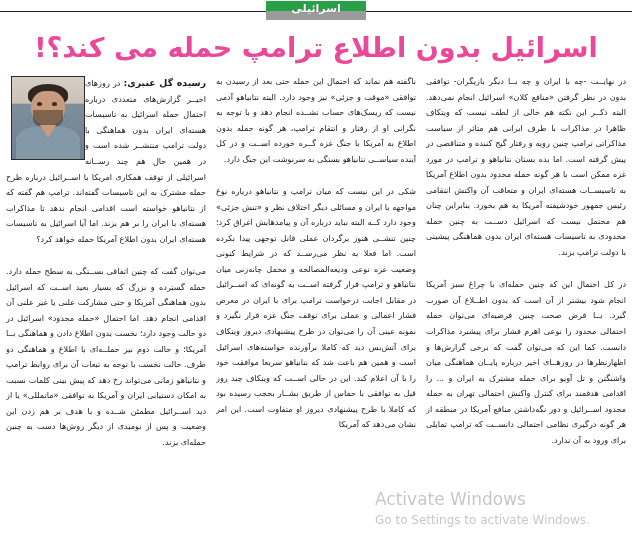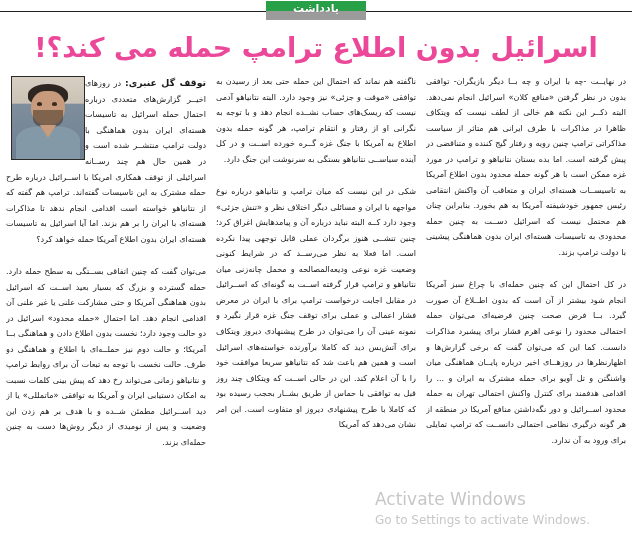--- a/index.html
+++ b/index.html
@@ -187,40 +187,40 @@
     display: block;
     margin-top: 1px;
   }
 </style>
 </head>
 <body>
 
 <div class="topbar">
   <div class="rule"></div>
   <div class="kicker">
-    <span class="kicker-label">یادداشت</span>
+    <span class="kicker-label">اسرائیلی</span>
   </div>
 </div>
 
 <h1 class="headline">اسرائیل بدون اطلاع ترامپ حمله می کند؟!</h1>
 
 <div class="article">
 
   <div class="col">
     <div class="portrait">
       <div class="shirt"></div>
       <div class="hair"></div>
       <div class="face"></div>
       <div class="beard"></div>
       <div class="eye-l"></div>
       <div class="eye-r"></div>
       <div class="collar"></div>
     </div>
     <p>
-      <span class="byline">توقف گل عنبری:</span>
+      <span class="byline">رسیده گل عنبری:</span>
       <span>در روزهای اخیــر گزارش‌های متعددی درباره احتمال حمله اسرائیل به تاسیسات هسته‌ای ایران بدون هماهنگی با دولت ترامپ منتشــر شده است و در همین حال هم چند رســانه اسرائیلی از توقف همکاری امریکا با اســرائیل درباره طرح حمله مشترک به این تاسیسات گفته‌اند. ترامپ هم گفته که از نتانیاهو خواسته است اقدامی انجام ندهد تا مذاکرات هسته‌ای با ایران را بر هم بزند. اما آیا اسرائیل به تاسیسات هسته‌ای ایران بدون اطلاع آمریکا حمله خواهد کرد؟</span>
     </p>
     <p>می‌توان گفت که چنین اتفاقی بســتگی به سطح حمله دارد. حمله گسترده و بزرگ که بسیار بعید اســت که اسرائیل بدون هماهنگی آمریکا و حتی مشارکت علنی یا غیر علنی آن اقدامی انجام دهد. اما احتمال «حمله محدود» اسرائیل در دو حالت وجود دارد؛ نخست بدون اطلاع دادن و هماهنگی بــا آمریکا؛ و حالت دوم نیز حملــه‌ای با اطلاع و هماهنگی دو طرف. حالت نخست با توجه به تبعات آن برای روابط ترامپ و نتانیاهو زمانی می‌تواند رخ دهد که پیش بینی کلمات نسبت به امکان دستیابی ایران و آمریکا به توافقی «ماتمللی» یا از دید اســرائیل مطمئن شــده و با هدف بر هم زدن این وضعیت و پس از نومیدی از دیگر روش‌ها دست به چنین حمله‌ای بزند.</p>
   </div>
 
   <div class="col">
     <p>ناگفته هم نماند که احتمال این حمله حتی بعد از رسیدن به توافقی «موقت و جزئی» نیز وجود دارد. البته نتانیاهو آدمی نیست که ریسک‌های حساب نشــده انجام دهد و با توجه به نگرانی او از رفتار و انتقام ترامپ، هر گونه حمله بدون اطلاع به آمریکا با جنگ غزه گــره خورده اســت و در کل آینده سیاســی نتانیاهو بستگی به سرنوشت این جنگ دارد.</p>
     <p>شکی در این نیست که میان ترامپ و نتانیاهو درباره نوع مواجهه با ایران و مسائلی دیگر اختلاف نظر و «تنش جزئی» وجود دارد کــه البته نباید درباره آن و پیامدهایش اغراق کرد؛ چنین تنشــی هنوز برگردان عملی قابل توجهی پیدا نکرده است. اما فعلا به نظر می‌رســد که در شرایط کنونی وضعیت غزه نوعی ودیعه‌المصالحه و محمل چانه‌زنی میان نتانیاهو و ترامپ قرار گرفته اســت به گونه‌ای که اســرائیل در مقابل اجابت درخواست ترامپ برای با ایران در معرض فشار اعمالی و عملی برای توقف جنگ غزه قرار نگیرد و نمونه عینی آن را می‌توان در طرح پیشنهادی دیروز ویتکاف برای آتش‌بس دید که کاملا برآورنده خواسته‌های اسرائیل است و همین هم باعث شد که نتانیاهو سریعا موافقت خود را با آن اعلام کند. این در حالی اســت که ویتکاف چند روز قبل به توافقی با حماس از طریق بشــار بحجب رسیده بود که کاملا با طرح پیشنهادی دیروز او متفاوت است. این امر نشان می‌دهد که آمریکا</p>
   </div>
 

